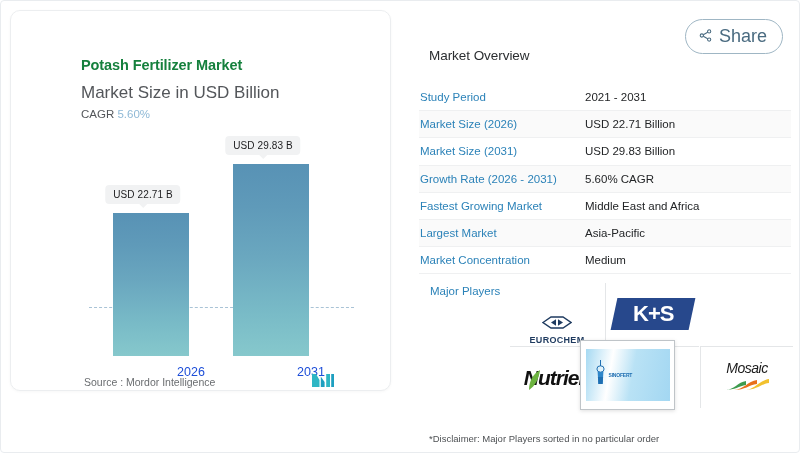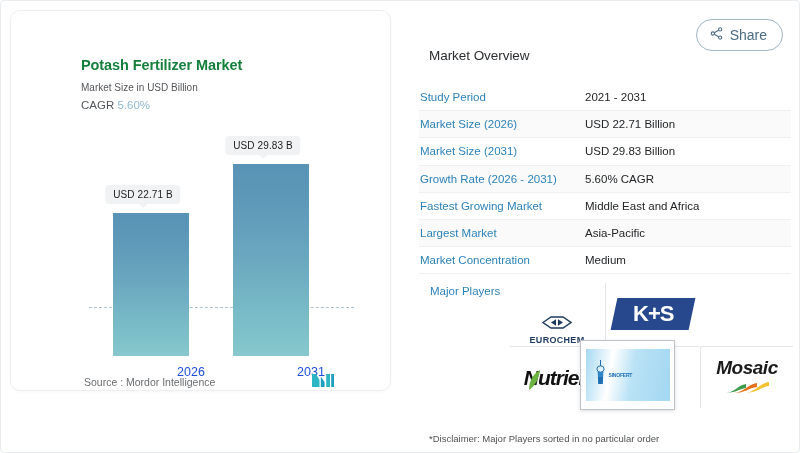--- a/index.html
+++ b/index.html
@@ -45,21 +45,21 @@
   }
   #chart-title {
     font-size: 14.5px;
     font-weight: bold;
     color: #15803d;
     letter-spacing: -0.1px;
     line-height: 1.3;
   }
   #chart-subtitle {
     margin-top: 7px;
-    font-size: 10px;
+    font-size: 17px;
     color: #53565a;
     line-height: 1.25;
   }
   #cagr-line {
     margin-top: 4px;
     font-size: 11.5px;
     color: #53565a;
     line-height: 1.25;
   }
   #cagr-value {
@@ -175,21 +175,21 @@
     display: flex;
     align-items: center;
     gap: 7px;
     padding: 6px 15px 6px 13px;
     border: 1px solid #9fb6c4;
     border-radius: 18px;
     background: #ffffff;
     cursor: pointer;
   }
   #share-label {
-    font-size: 14px;
+    font-size: 18px;
     color: #4a6b80;
   }
 
   #overview-title {
     position: absolute;
     left: 18px;
     top: 47px;
     font-size: 13.5px;
     color: #2b2e31;
     letter-spacing: -0.05px;
@@ -326,23 +326,23 @@
   }
   #nutrien-leaf {
     position: absolute;
     left: 2px;
     top: 3px;
   }
 
   
   #mosaic-wrap { display:flex; flex-direction:column; align-items:center; gap:1px; }
   #mosaic-text {
-    font-size: 19px;
+    font-size: 14px;
     font-style: italic;
-    font-weight: bold;
+    font-weight: normal;
     color: #1b1b1b;
     letter-spacing: -0.5px;
   }
 
   #disclaimer {
     position: absolute;
     left: 18px;
     top: 432px;
     font-size: 9.5px;
     color: #4e5154;

